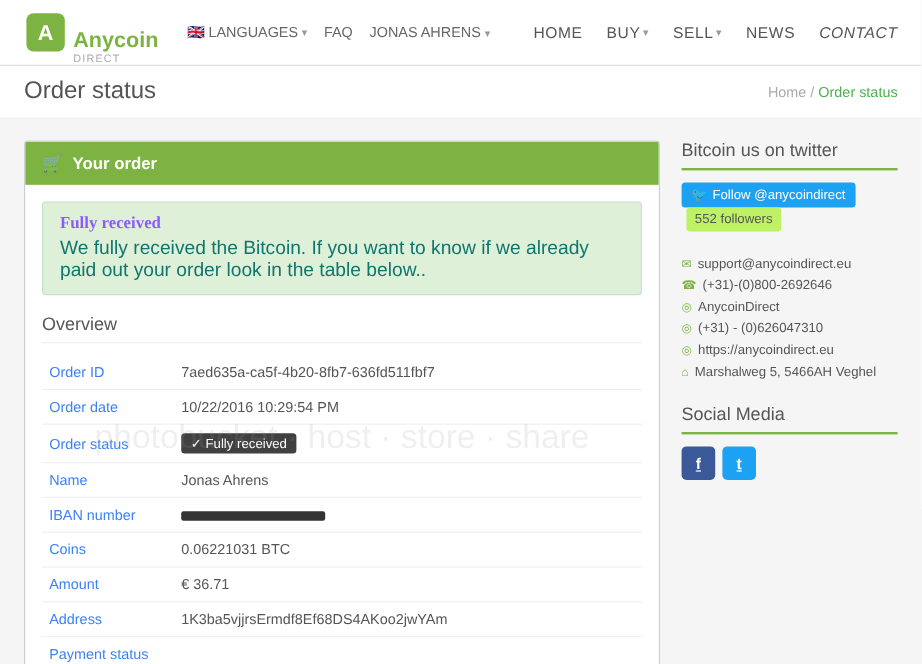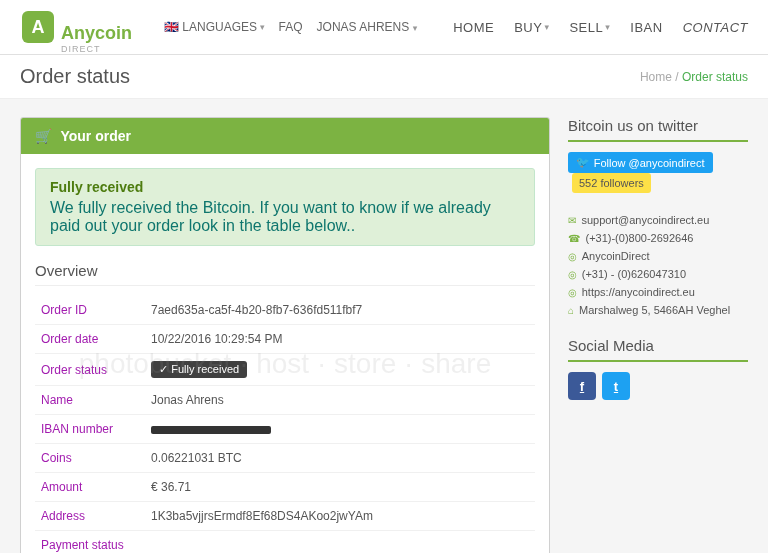--- a/index.html
+++ b/index.html
@@ -32,37 +32,37 @@
     .right-col { width: 180px; flex-shrink: 0; }
 
     
     .order-card { background: #fff; border: 1px solid #d0d0d0; border-radius: 3px; overflow: hidden; }
     .order-card-header { background: #7cb342; color: #fff; padding: 10px 14px; font-size: 14px; font-weight: bold; display: flex; align-items: center; gap: 8px; }
     .cart-icon { font-size: 14px; }
     .order-card-body { padding: 14px; }
 
     
     .received-box { background: #dff0d8; border: 1px solid #c3e6cb; border-radius: 3px; padding: 10px 14px; margin-bottom: 16px; }
-    .received-title { font-size: 14px; color: #4d7c0f; font-weight: bold; margin-bottom: 4px; }
+    .received-title { font-size: 14px; color: #8b5cf6; font-weight: bold; margin-bottom: 4px; font-family: Liberation Serif, serif; }
     .received-desc { font-size: 16px; color: #0f766e; }
 
     
     .overview-title { font-size: 15px; color: #555; font-weight: normal; margin-bottom: 10px; border-bottom: 1px solid #eee; padding-bottom: 6px; }
     .order-table { width: 100%; border-collapse: collapse; }
     .order-table tr { border-bottom: 1px solid #f0f0f0; }
     .order-table td { padding: 7px 6px; font-size: 12px; color: #555; vertical-align: middle; }
-    .order-table td:first-child { color: #a21caf; width: 110px; }
+    .order-table td:first-child { color: #3b82f6; width: 110px; }
     .status-badge-green { background: #404040; color: #fff; padding: 2px 8px; border-radius: 3px; font-size: 11px; display: inline-flex; align-items: center; gap: 4px; }
     .iban-bar { display: inline-block; width: 120px; height: 8px; background: #333; border-radius: 2px; vertical-align: middle; }
 
     
     .sidebar-section { margin-bottom: 18px; }
     .sidebar-title { font-size: 15px; color: #555; font-weight: normal; border-bottom: 2px solid #7cb342; padding-bottom: 6px; margin-bottom: 10px; }
     .twitter-btn { background: #1da1f2; color: #fff; padding: 4px 8px; border-radius: 3px; font-size: 11px; text-decoration: none; display: inline-flex; align-items: center; gap: 4px; }
-    .followers-badge { background: #fde047; color: #555; padding: 4px 7px; border-radius: 3px; font-size: 11px; display: inline-block; margin-left: 4px; }
+    .followers-badge { background: #bef264; color: #555; padding: 4px 7px; border-radius: 3px; font-size: 11px; display: inline-block; margin-left: 4px; }
     .contact-info-list { list-style: none; }
     .contact-info-list li { font-size: 11px; color: #555; padding: 3px 0; display: flex; align-items: center; gap: 5px; }
     .contact-icon { font-size: 10px; color: #7cb342; }
     .social-icons { display: flex; gap: 6px; margin-top: 6px; }
     .social-icon { width: 28px; height: 28px; border-radius: 4px; display: flex; align-items: center; justify-content: center; color: #fff; font-size: 13px; font-weight: bold; }
     .facebook-icon { background: #3b5998; }
     .twitter-icon { background: #1da1f2; }
 
     .watermark { position: absolute; top: 50%; left: 50%; transform: translate(-50%, -50%); opacity: 0.15; font-size: 28px; color: #999; pointer-events: none; white-space: nowrap; }
     .order-card-body { position: relative; }
@@ -97,21 +97,21 @@
     <div class="main-nav">
       <a href="#">HOME</a>
       <a href="#" class="nav-item-with-arrow">
         <span>BUY</span>
         <span class="arrow-down">▾</span>
       </a>
       <a href="#" class="nav-item-with-arrow">
         <span>SELL</span>
         <span class="arrow-down">▾</span>
       </a>
-      <a href="#">IBAN</a>
+      <a href="#">NEWS</a>
       <a href="#" class="contact-link">CONTACT</a>
     </div>
   </div>
 </div>
 
 <div class="breadcrumb-bar">
   <h1 class="page-title-h">Order status</h1>
   <div class="breadcrumb">
     <a href="#">Home</a>
     <span> / </span>

